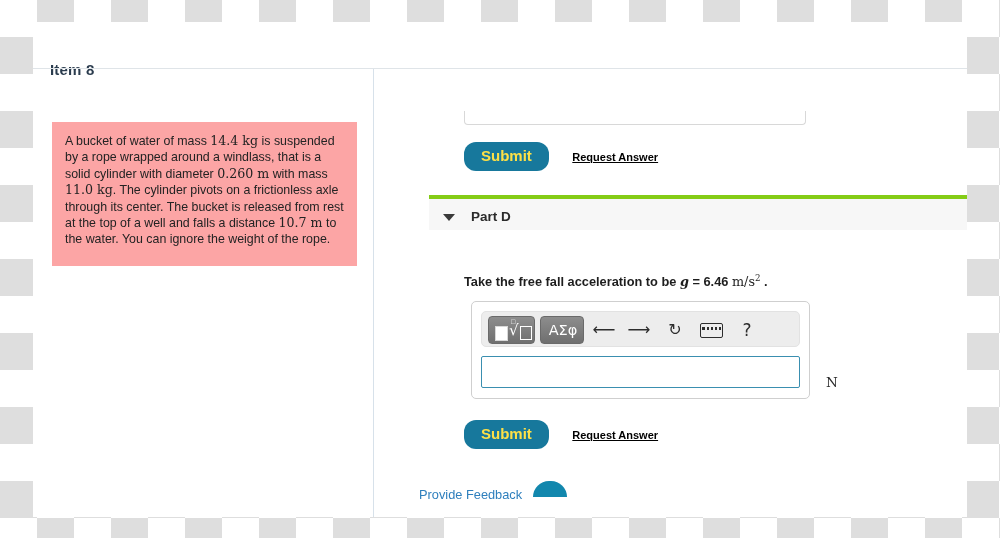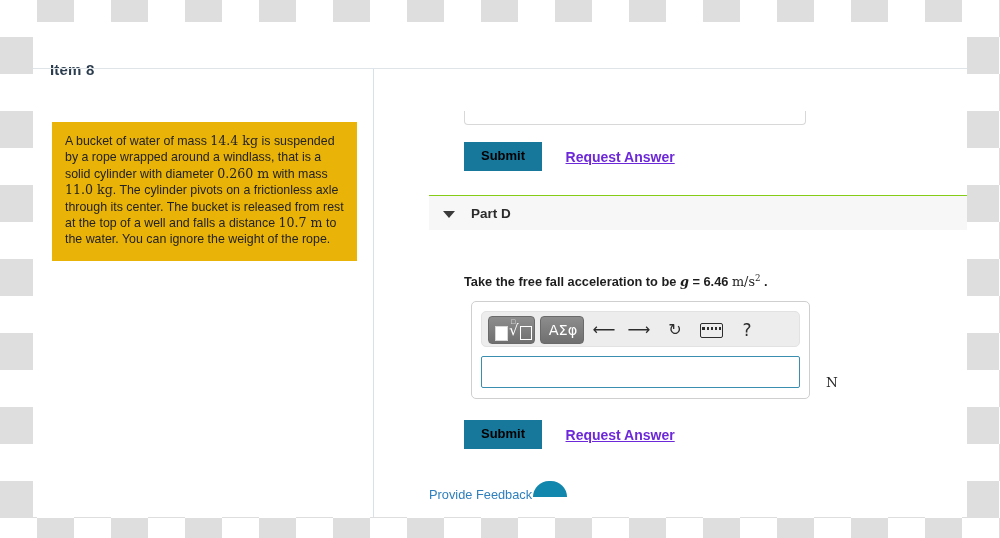--- a/index.html
+++ b/index.html
@@ -84,22 +84,22 @@
     width: 593px;
     height: 448px;
   }
 
   .problem-box {
     position: absolute;
     left: 19px;
     top: 53px;
     width: 305px;
     box-sizing: border-box;
-    background: #eab308;
-    padding: 11px 13px 13px 13px;
+    background: #fca5a5;
+    padding: 11px 13px 18px 13px;
     font-size: 12.4px;
     line-height: 16.4px;
     color: #232323;
   }
   .problem-box .mathvar {
     font-family: "DejaVu Serif", "Liberation Serif", serif;
     font-size: 12.6px;
   }
 
   
@@ -115,50 +115,50 @@
     background: #ffffff;
     box-sizing: border-box;
   }
 
   .btn-row-top { position: absolute; left: 90px; top: 73px; }
   .btn-row-bottom { position: absolute; left: 90px; top: 351px; }
 
   .submit-btn {
     display: inline-block;
     background: #17789c;
-    color: #000000;
-    font-size: 13px;
+    color: #fde047;
+    font-size: 15px;
     font-weight: bold;
     padding: 7px 17px 8px 17px;
     border: none;
-    border-radius: 0;
+    border-radius: 12px;
     vertical-align: middle;
     cursor: pointer;
     font-family: "Liberation Sans", sans-serif;
     line-height: 14px;
   }
   .request-link {
     display: inline-block;
     margin-left: 19px;
-    color: #6d28d9;
-    font-size: 14px;
+    color: #000000;
+    font-size: 11px;
     font-weight: bold;
     text-decoration: underline;
     vertical-align: middle;
     cursor: pointer;
   }
 
   .part-band {
     position: absolute;
     left: 55px;
     top: 126px;
     width: 538px;
     height: 35px;
     background: #f7f7f7;
-    border-top: 1px solid #84cc16;
+    border-top: 4px solid #84cc16;
     box-sizing: border-box;
   }
   .caret-down {
     position: absolute;
     left: 14px;
     top: 15px;
     width: 0;
     height: 0;
     border-left: 6px solid transparent;
     border-right: 6px solid transparent;
@@ -338,21 +338,21 @@
     position: absolute;
     left: 452px;
     top: 305px;
     font-size: 13.5px;
     color: #2a2a2a;
     font-family: "DejaVu Serif", "Liberation Serif", serif;
   }
 
   .feedback-link {
     position: absolute;
-    left: 55px;
+    left: 45px;
     top: 418px;
     color: #2e7fbd;
     font-size: 12.8px;
     cursor: pointer;
   }
 
   .bottom-arc {
     position: absolute;
     left: 533px;
     top: 481px;

